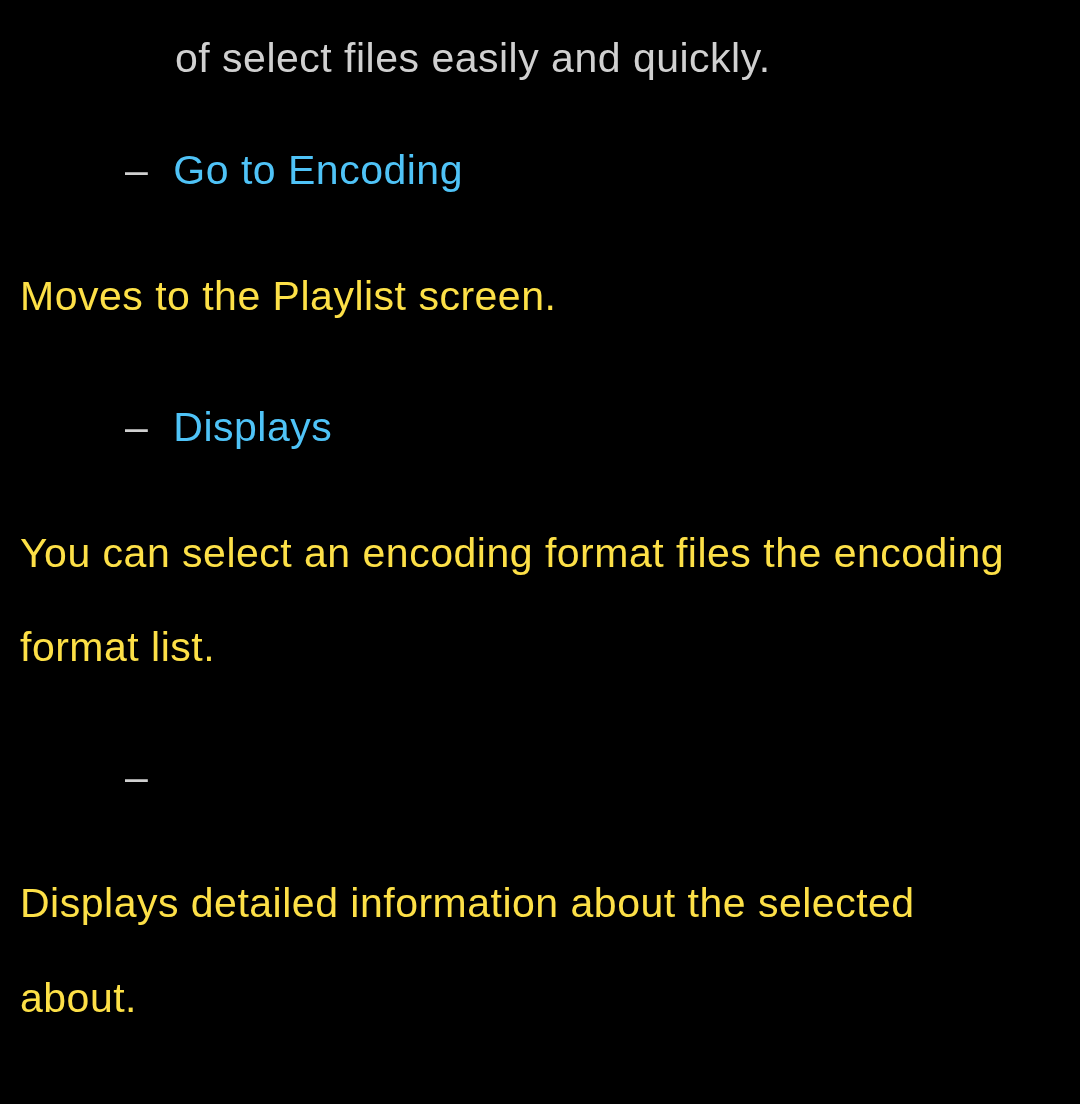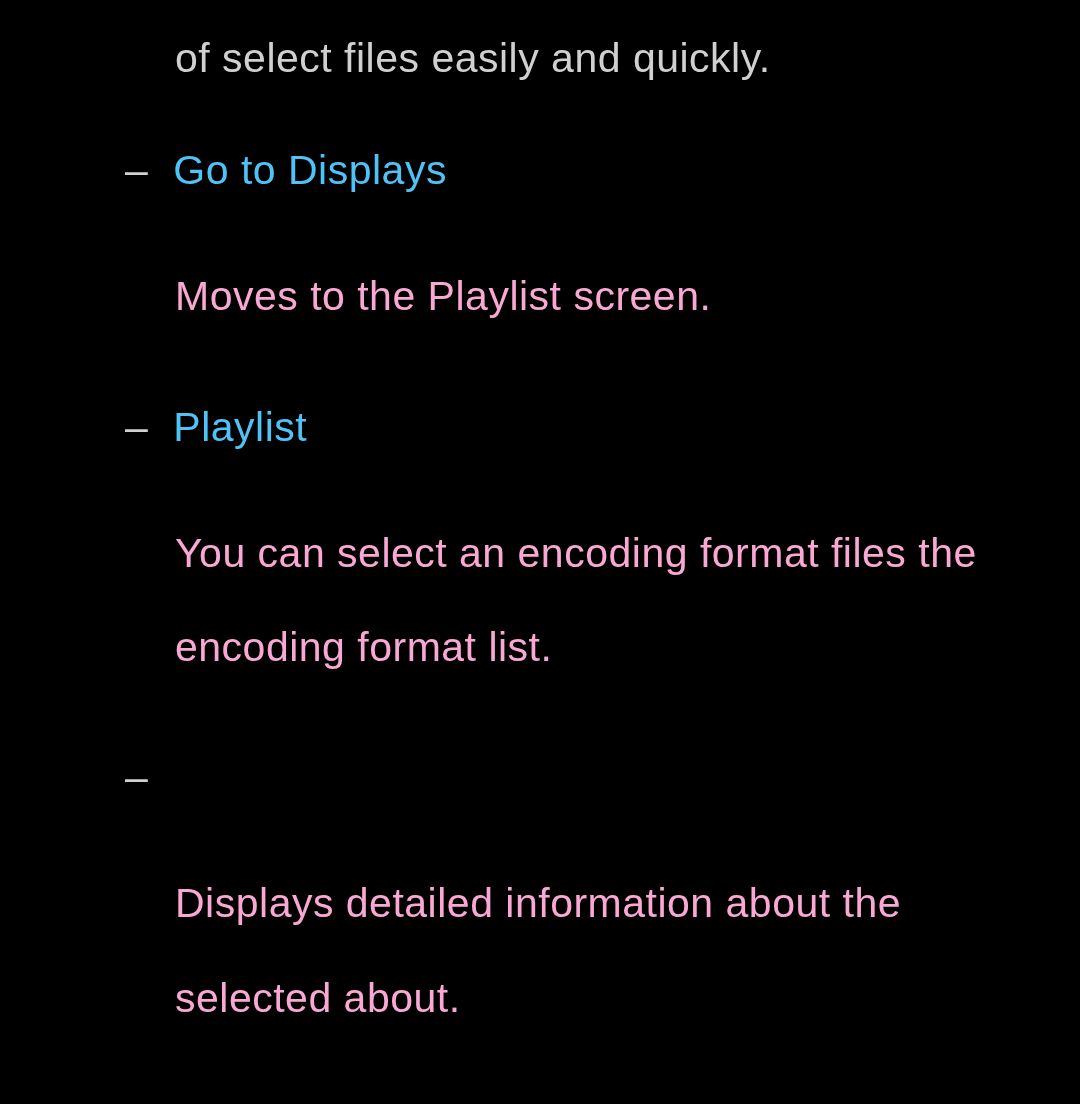--- a/index.html
+++ b/index.html
@@ -34,41 +34,40 @@
       margin-right: 25px;
       letter-spacing: 0.5px;
     }
     .cyan-heading {
       font-size: 41px;
       color: #4FC3F7;
       letter-spacing: 0.5px;
     }
     .list-body {
       font-size: 41px;
-      color: #f9a8d4;
-      margin-left: 155px;
+      color: #fde047;
       margin-top: 55px;
       line-height: 2.3;
       letter-spacing: 0.5px;
       padding-right: 30px;
     }
   </style>
 </head>
 <body>
 
 <div class="body-text">of select files easily and quickly.</div>
 
 <div class="list-item-header">
   <span class="dash">–</span>
-  <span class="cyan-heading">Go to Displays</span>
+  <span class="cyan-heading">Go to Encoding</span>
 </div>
 <div class="list-body">Moves to the Playlist screen.</div>
 
 <div class="list-item-header">
   <span class="dash">–</span>
-  <span class="cyan-heading">Playlist</span>
+  <span class="cyan-heading">Displays</span>
 </div>
 <div class="list-body">You can select an encoding format files the encoding format list.</div>
 
 <div class="list-item-header">
   <span class="dash">–</span>
 </div>
 <div class="list-body">Displays detailed information about the selected about.</div>
 
 </body></html>

